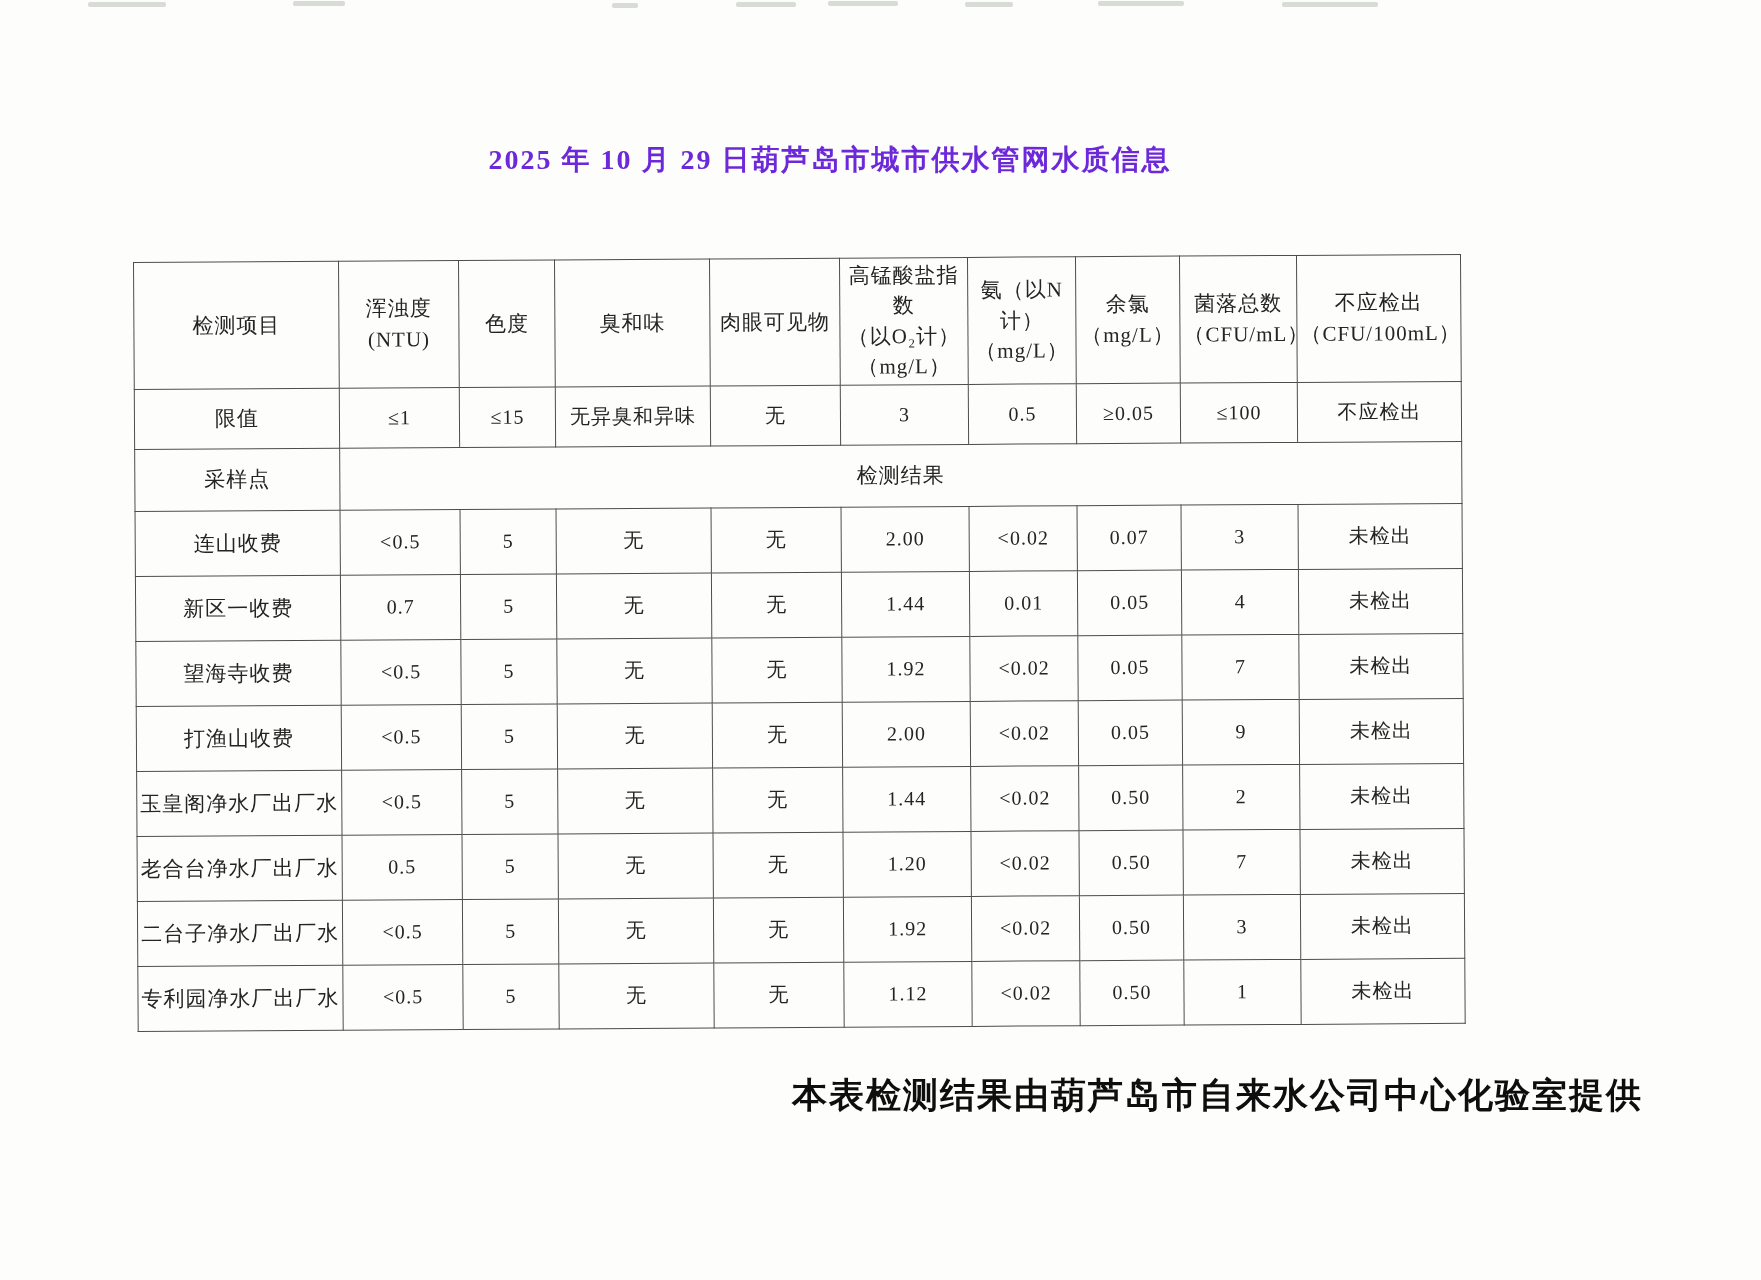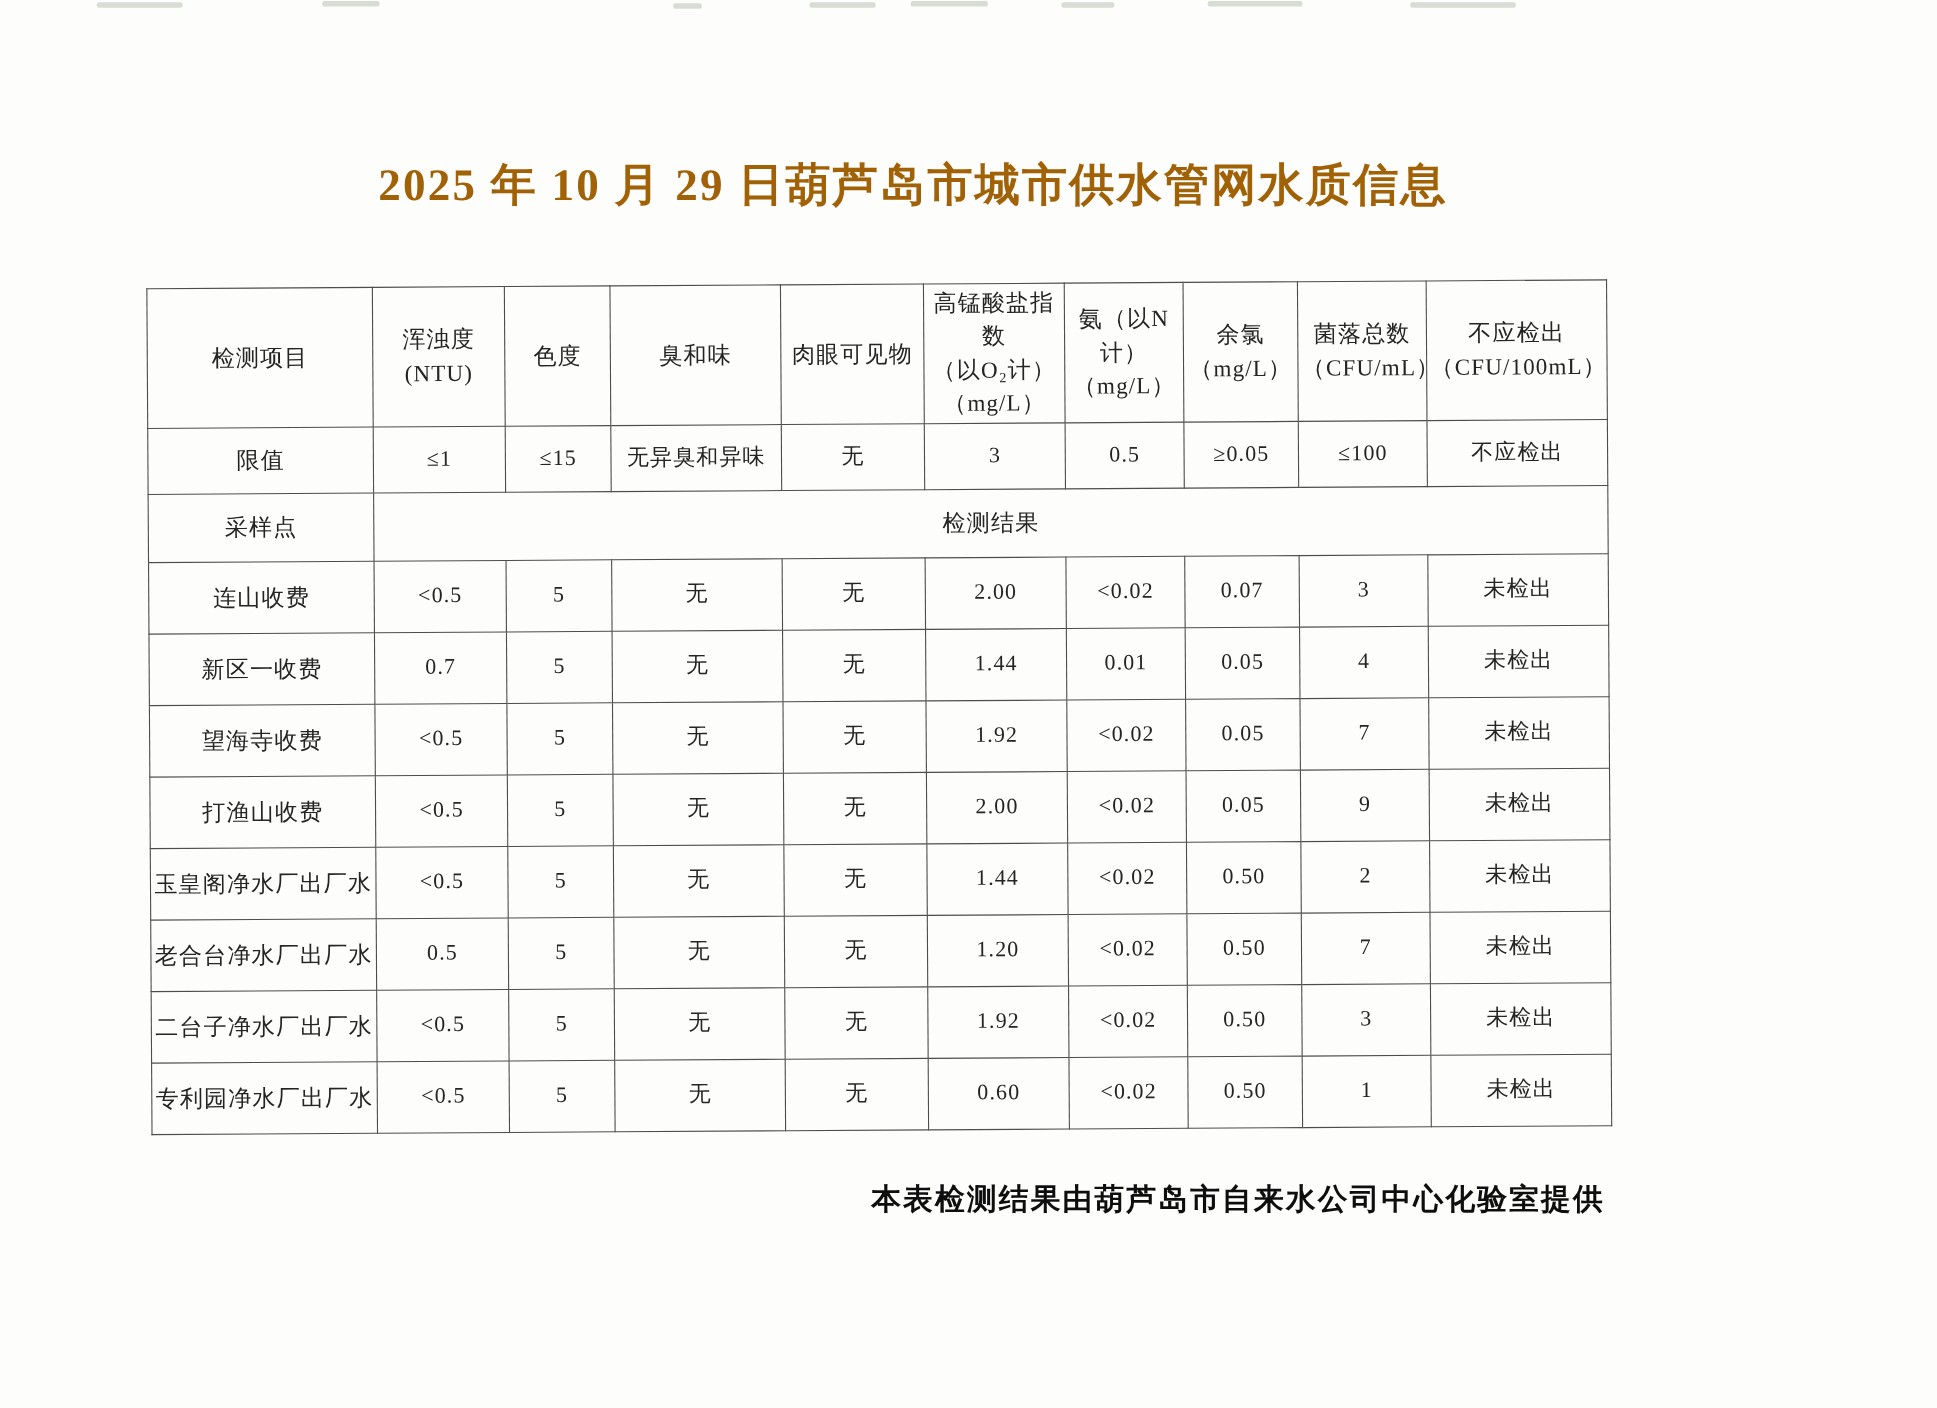--- a/index.html
+++ b/index.html
@@ -15,21 +15,21 @@
 
   
   .artifact {
     position:absolute; height:5px; border-radius:2px;
     background:#a9b4a6; opacity:.45;
   }
 
   .title {
     position:absolute; top:141px; left:0; width:1660px;
     text-align:center;
-    font-weight:bold; font-size:41px; letter-spacing:2px; color:#a16207;
+    font-weight:bold; font-size:28px; letter-spacing:2px; color:#6d28d9;
   }
 
   .table-wrap {
     position:absolute; left:133px; top:262px;
     transform:rotate(-0.35deg); transform-origin:0 0;
   }
   table { border-collapse:collapse; table-layout:fixed; width:1327px; }
   td {
     border:1px solid #4d4d4d;
     text-align:center; vertical-align:middle;
@@ -38,21 +38,21 @@
     letter-spacing:1px;
   }
   tr.r-head  td { height:125px; font-size:21px; }
   tr.r-limit td { height:60px;  }
   tr.r-sample td{ height:62px;  font-size:21px; }
   tr.r-data  td { height:65px;  }
   td.name { font-size:21px; letter-spacing:1px; }
 
   .footer {
     position:absolute; left:792px; top:1072px;
-    font-weight:bold; font-size:27px; letter-spacing:2px; color:#0e0e0e;
+    font-weight:bold; font-size:35px; letter-spacing:2px; color:#0e0e0e;
     font-family:"Liberation Serif","DejaVu Serif",serif;
   }
 </style>
 </head>
 <body>
 
 <div class="page">
 
   <div class="artifact" style="left:88px;  top:2px;  width:78px;"></div>
   <div class="artifact" style="left:293px; top:1px;  width:52px;"></div>
@@ -208,21 +208,21 @@
         <td>3</td>
         <td>未检出</td>
       </tr>
 
       <tr class="r-data">
         <td class="name">专利园净水厂出厂水</td>
         <td>&lt;0.5</td>
         <td>5</td>
         <td>无</td>
         <td>无</td>
-        <td>0.60</td>
+        <td>1.12</td>
         <td>&lt;0.02</td>
         <td>0.50</td>
         <td>1</td>
         <td>未检出</td>
       </tr>
 
     </tbody>
       </table>
   </div>
 

